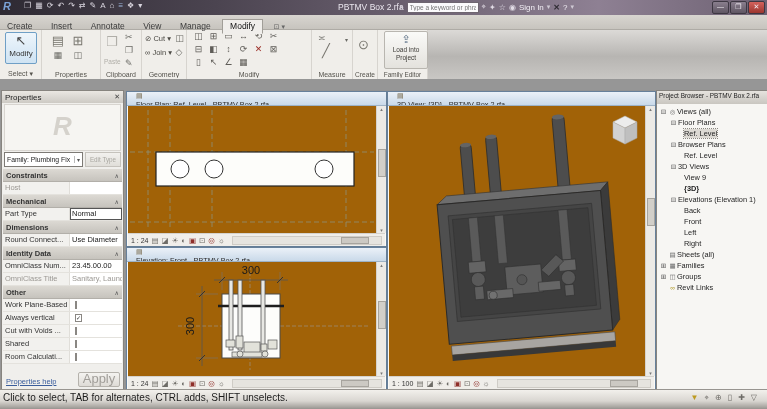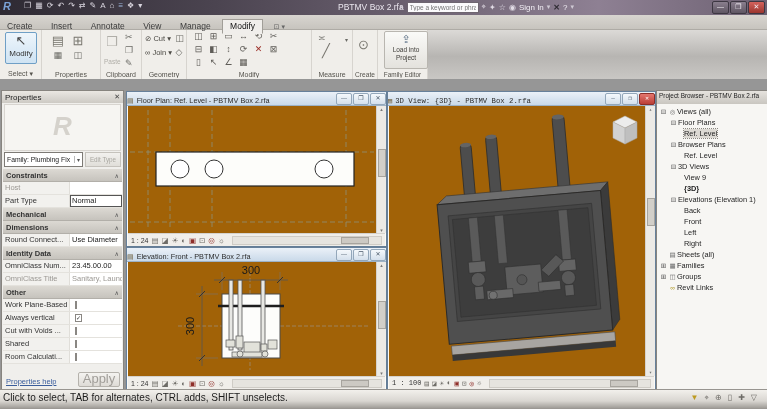--- a/index.html
+++ b/index.html
@@ -80,41 +80,41 @@
   .pval{flex:1;background:#fff;padding:1px 2px;color:#222;overflow:hidden;white-space:nowrap;}
   .pval.editing{outline:1px solid #555;outline-offset:-1px;}
   .cb{width:7px;height:7px;border:1px solid #8a8783;background:#fff;font-size:6px;line-height:7px;
     text-align:center;color:#333;margin:2px 0 0 3px;}
   .props-help{position:absolute;left:4px;bottom:3px;color:#3a5d9c;text-decoration:underline;font-size:7.5px;}
   .apply-btn{position:absolute;right:3px;bottom:2px;width:40px;height:13px;text-align:center;line-height:12px;
     background:linear-gradient(#f4f3f0,#dedbd6);border:1px solid #b5b2ac;color:#a09d98;font-size:13px;border-radius:2px;}
   
   .win{position:absolute;background:#fbfaf7;border:1px solid #67809a;box-shadow:1px 1px 2px rgba(0,0,0,.35);z-index:10;}
   .win-h{height:13px;background:linear-gradient(#ebf1f8,#c9d9e9);border-bottom:1px solid #9db2c6;
-    display:flex;align-items:flex-end;padding:0 0;font-size:7.3px;color:#2c2c2c;white-space:nowrap;overflow:hidden;}
+    display:flex;align-items:flex-start;padding:0 9px;font-size:7.3px;color:#2c2c2c;white-space:nowrap;overflow:hidden;flex-direction:column;}
   .win-h .doc{font-size:7px;color:#7c6f54;margin-right:3px;}
   .win-btns{margin-left:auto;display:flex;gap:1px;}
   .wb{width:14px;height:10px;border:1px solid #93a7ba;border-radius:2px;
     background:linear-gradient(#f5f9fc,#d4e0ec);font-size:6px;line-height:9px;text-align:center;color:#49596a;}
   .wb.close-red{background:linear-gradient(#e4766f,#bb3e36);color:#fff;border-color:#8c2d27;}
   .win-canvas{position:absolute;left:1px;right:9px;top:14px;bottom:13px;background:#a16207;overflow:hidden;}
   .win-vscroll{position:absolute;right:0px;top:14px;bottom:13px;width:9px;background:#eceae6;
     border-left:1px solid #d5d2cd;font-size:5px;color:#777;text-align:center;}
   .vthumb{position:absolute;left:1px;top:34%;width:6px;height:26px;background:#d2cfc9;border:1px solid #a7a49e;}
   .win-vscroll .sa-up{position:absolute;top:0;left:0;right:0;}
   .win-vscroll .sa-dn{position:absolute;bottom:0;left:0;right:0;}
   .win-bbar{position:absolute;left:1px;right:1px;bottom:0px;height:12px;background:#f0eeea;border-top:1px solid #d5d2cd;
     display:flex;align-items:center;font-size:7px;color:#333;padding:0 3px;gap:3px;}
   .vb-icon{font-size:7.5px;color:#6e6c67;}
   .vb-icon.red{color:#8f2f2a;}
   .hscroll{flex:1;height:7px;background:#e6e4df;border:1px solid #cfccc6;margin-left:4px;position:relative;}
   .hthumb{position:absolute;right:12px;top:0;width:26px;height:5px;background:#ccc9c3;border:1px solid #a7a49e;}
   .win-floor{left:126px;top:91px;width:259px;height:154px;}
   .win-elev{left:126px;top:247px;width:259px;height:141px;}
-  .win-3d{left:387px;top:91px;width:267px;height:297px;z-index:11;font-family:Liberation Mono, monospace;}
+  .win-3d{left:387px;top:91px;width:267px;height:297px;z-index:11;}
   
   .browser{position:absolute;left:656px;top:90px;width:110px;height:298px;background:#f7f6f3;
     border:1px solid #87847f;z-index:20;}
   .browser-h{height:11px;background:linear-gradient(#e6e3de,#c9c6c0);font-size:6.4px;color:#222;
     padding:1px 2px;white-space:nowrap;overflow:hidden;}
   .tree{padding-top:2px;font-size:7.4px;color:#1e1e1e;}
   .tree-row{height:11px;display:flex;align-items:center;white-space:nowrap;}
   .exp{width:9px;text-align:center;font-size:6.5px;color:#555;flex:none;}
   .ticon{width:9px;font-size:6.5px;color:#6a6a6a;flex:none;text-align:center;}
   .ticon.gold{color:#b09a2a;}
@@ -298,27 +298,27 @@
     </div>
     <div class="pgrid">
       <div class="prow section">
         <span>Constraints</span>
           <span class="sec-arrow">∧</span>
       </div>
       <div class="prow">
         <span class="plab dim">Host</span>
           <span class="pval"></span>
       </div>
-      <div class="prow">
-        <span class="plab">Part Type</span>
-          <span class="pval editing">Normal</span>
-      </div>
       <div class="prow section">
         <span>Mechanical</span>
           <span class="sec-arrow">∧</span>
+      </div>
+      <div class="prow">
+        <span class="plab">Part Type</span>
+          <span class="pval editing">Normal</span>
       </div>
       <div class="prow section">
         <span>Dimensions</span>
           <span class="sec-arrow">∧</span>
       </div>
       <div class="prow">
         <span class="plab">Round Connect...</span>
           <span class="pval">Use Diameter</span>
       </div>
       <div class="prow section">

